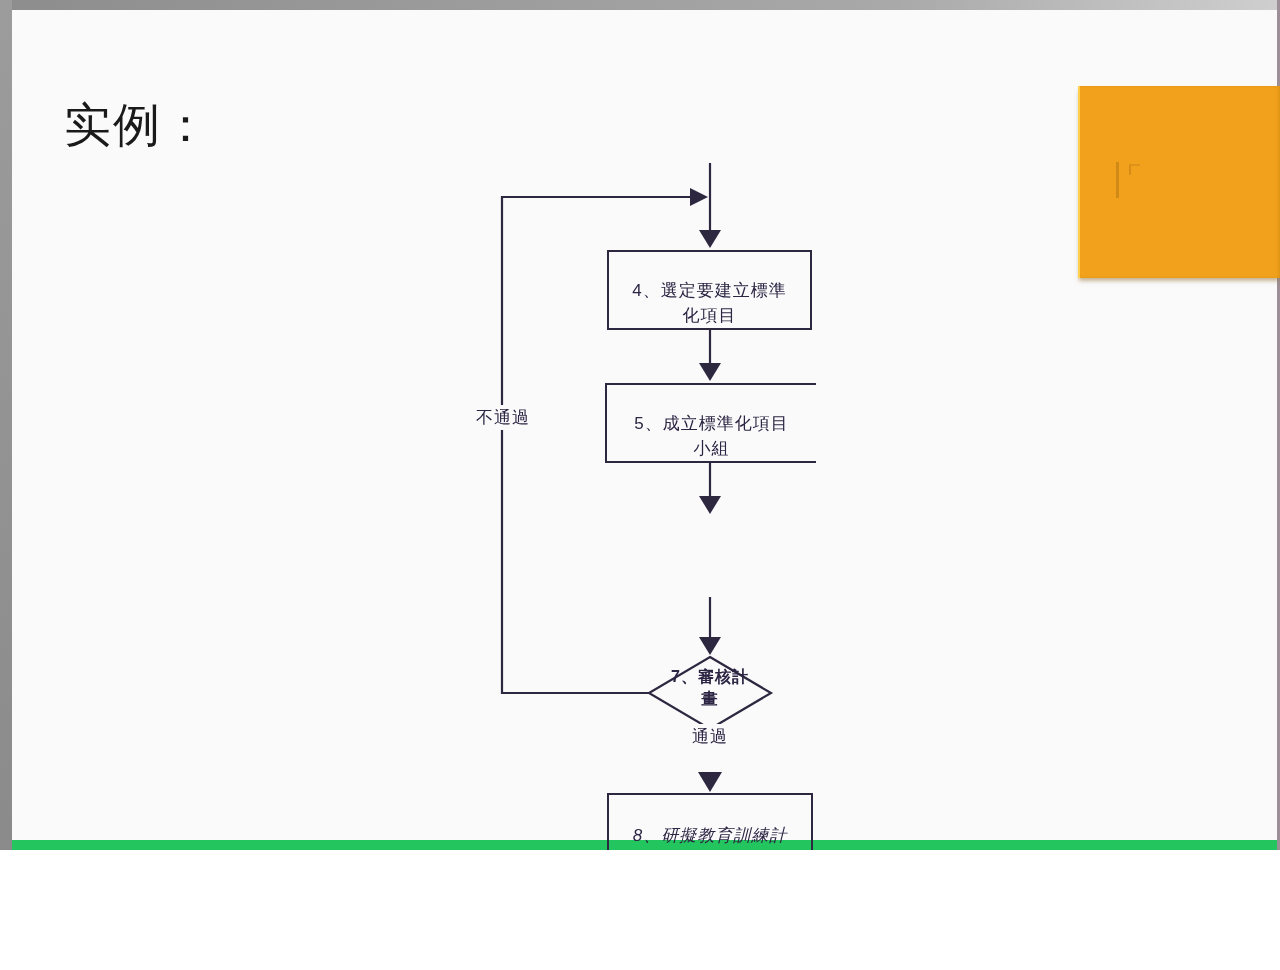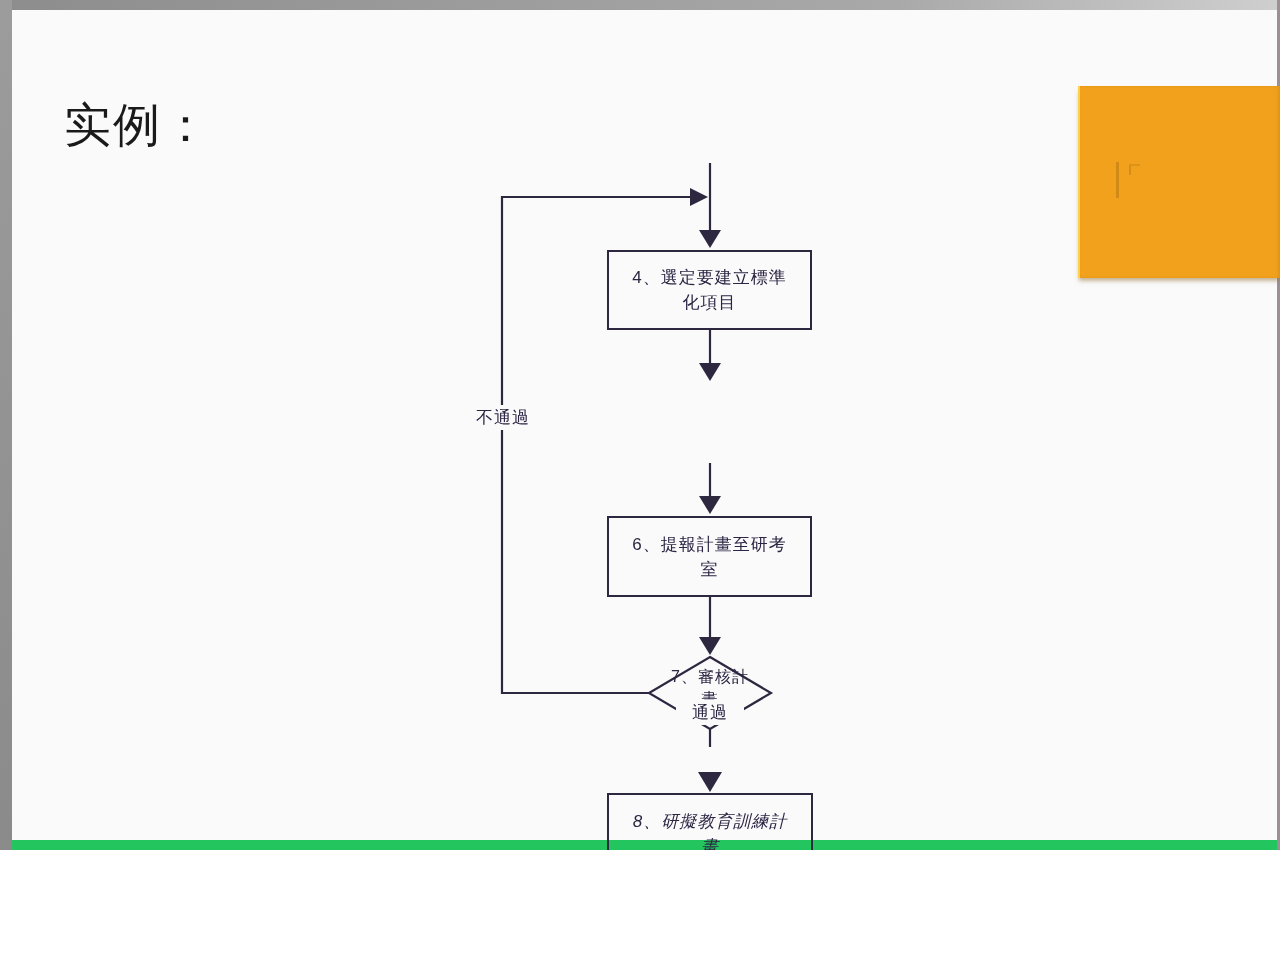--- a/index.html
+++ b/index.html
@@ -33,41 +33,41 @@
     position:absolute; left:64px; top:94px;
     font-size:47px; font-weight:500; letter-spacing:2px;
     color:#1a1a1a;
   }
 
   svg.flow-lines { position:absolute; left:0; top:0; width:1280px; height:970px; }
 
   .flow-box {
     position:absolute;
     border:2px solid #2d2740;
-    display:flex; flex-direction:column; justify-content:center; align-items:center;
+    display:flex; flex-direction:column; justify-content:flex-end; align-items:center;
     font-size:17px; line-height:25px; color:#2b2442;
     text-align:center; letter-spacing:1px;
   }
   .flow-box.no-right { border-right:none; }
 
   .diamond-text {
     position:absolute; left:648px; top:666px; width:124px;
     display:flex; flex-direction:column; align-items:center;
     font-size:16px; line-height:22px; color:#2b2442;
-    text-align:center; letter-spacing:1px;
+    text-align:center; letter-spacing:1px;font-weight:bold;
   }
 
   .edge-label {
     position:absolute;
     background:#fafafb;
     font-size:17px; color:#2b2442; letter-spacing:1px;
     text-align:center; padding:1px 3px;font-family:Liberation Mono, monospace;
   }
   .edge-label.fail { left:459px; top:405px; width:88px; }
-  .edge-label.pass { left:676px; top:700px; width:68px; }
+  .edge-label.pass { left:676px; top:724px; width:68px; }
 
   .accent-block {
     position:absolute; left:1078px; top:86px; width:202px; height:192px;
     background:#F2A11D;
     border-left:2px solid #ffd04d;
     box-shadow: 0 4px 4px -1px rgba(150,110,45,.5), inset -2px 0 3px rgba(190,125,5,.35);
   }
   .smudge {
     position:absolute; left:36px; top:76px; width:26px; height:36px;
     border-left:3px solid rgba(125,78,8,.28);
@@ -109,25 +109,25 @@
       <polygon points="698,772 722,772 710,792"></polygon>
     </g>
     <polygon points="710,657 771,693 710,729 649,693" fill="#fafafb" stroke="#2d2740" stroke-width="2.2"></polygon>
   </svg>
 
   <div class="flow-box" style="left:607px; top:250px; width:205px; height:80px;">
     <span>4、選定要建立標準</span>
     <span>化項目</span>
   </div>
 
+  <div class="flow-box no-right" style="left:605px; top:383px; width:211px; height:80px;">
+    <span>5、成立標準化項目</span>
+    <span>小組</span>
+  </div>
 
-  <div class="flow-box" style="left:607px; top:516px; width:205px; height:81px;">
-    <span>6、提報計畫至研考</span>
-    <span>室</span>
-  </div>
 
   <div class="diamond-text">
     <span>7、審核計</span>
     <span>畫</span>
   </div>
 
   <div class="edge-label fail">不通過</div>
   <div class="edge-label pass">通過</div>
 
   <div class="flow-box" style="left:607px; top:793px; width:206px; height:82px;font-style:italic;">

